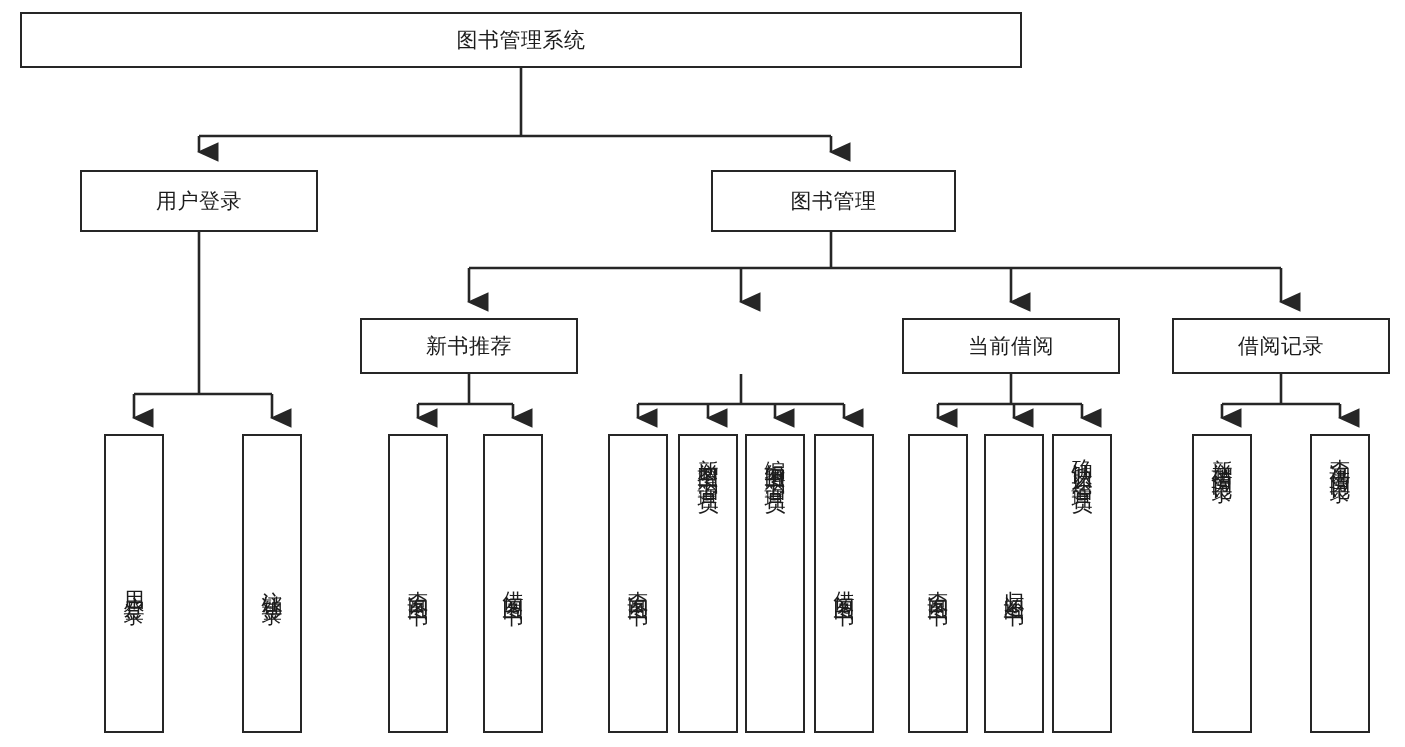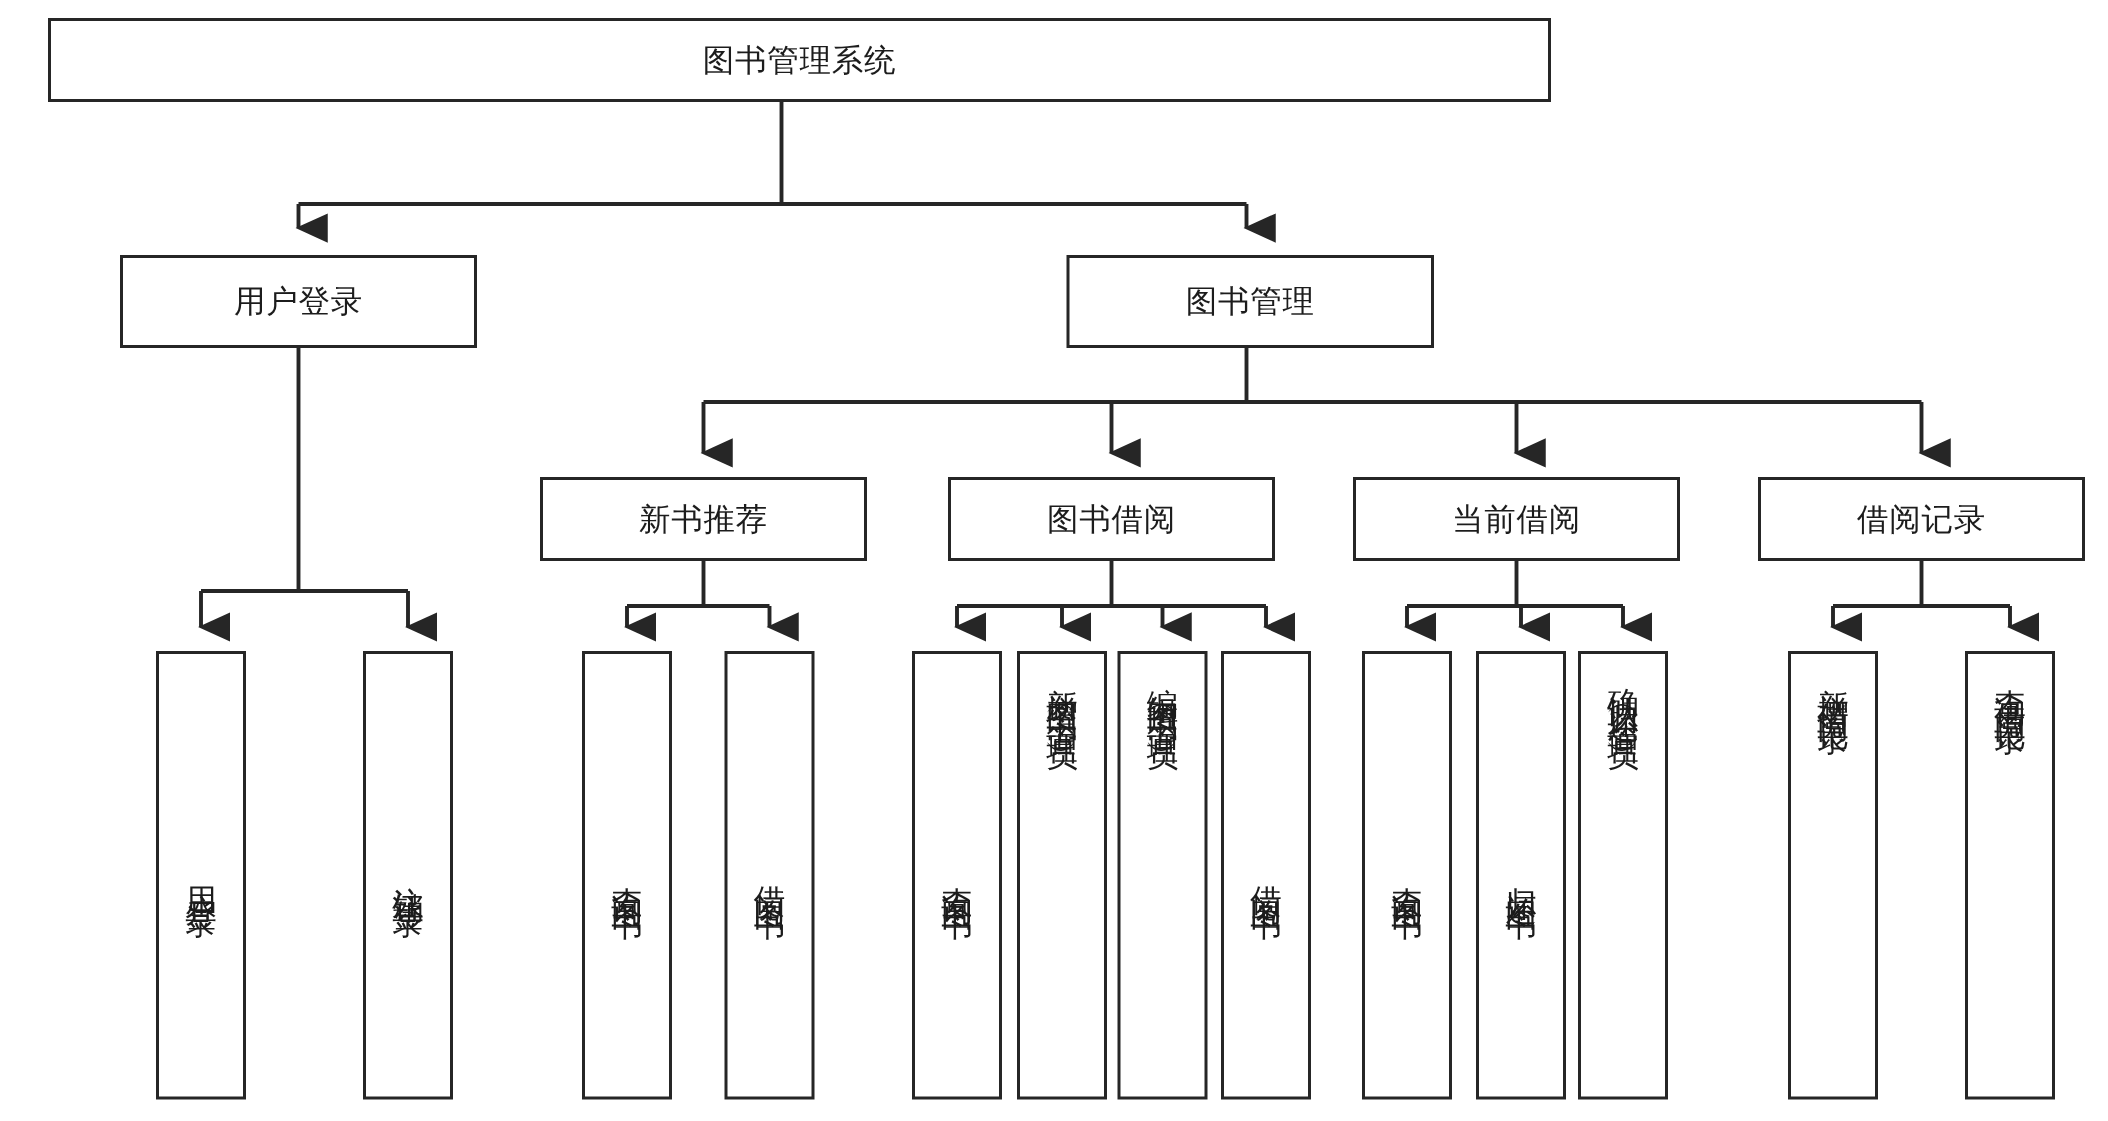--- a/index.html
+++ b/index.html
@@ -120,36 +120,33 @@
       <path d="M 1014 404 L 1014 418" marker-end="url(#arrow)"></path>
       <path d="M 1082 404 L 1082 418" marker-end="url(#arrow)"></path>
 
       <path d="M 1281 374 L 1281 404"></path>
       <path d="M 1222 404 L 1340 404"></path>
       <path d="M 1222 404 L 1222 418" marker-end="url(#arrow)"></path>
       <path d="M 1340 404 L 1340 418" marker-end="url(#arrow)"></path>
     </g>
   </svg>
 
-  <div class="node" id="node-root" style="left: 20px; top: 12px; width: 1002px; height: 56px; margin-left: 12px;">
+  <div class="node" id="node-root" style="left: 20px; top: 12px; width: 1002px; height: 56px;">
     <span class="node-label">图书管理系统</span>
   </div>
 
   <div class="node" id="node-l2-0" style="left: 80px; top: 170px; width: 238px; height: 62px;">
     <span class="node-label">用户登录</span>
   </div>
   <div class="node" id="node-l2-1" style="left: 711px; top: 170px; width: 245px; height: 62px;">
     <span class="node-label">图书管理</span>
   </div>
 
   <div class="node" id="node-l3-0" style="left: 360px; top: 318px; width: 218px; height: 56px; text-align: center;">
     <span class="node-label">新书推荐</span>
-  </div>
-  <div class="node" id="node-l3-1" style="left: 632px; top: 318px; width: 218px; height: 56px;">
-    <span class="node-label">图书借阅</span>
   </div>
   <div class="node" id="node-l3-3" style="left: 1172px; top: 318px; width: 218px; height: 56px;">
     <span class="node-label">借阅记录</span>
   </div>
   <div class="node" id="node-l3-2" style="left: 902px; top: 318px; width: 218px; height: 56px;">
     <span class="node-label">当前借阅</span>
   </div>
 
   <div class="node leaf short" id="leaf-0" style="left: 104px; top: 434px; width: 60px; height: 299px;">
     <span class="node-label">用户登录</span>

